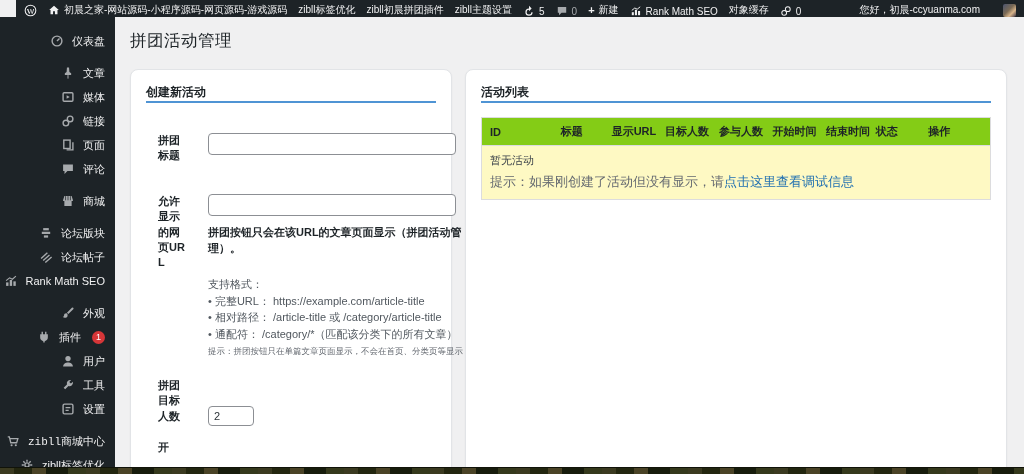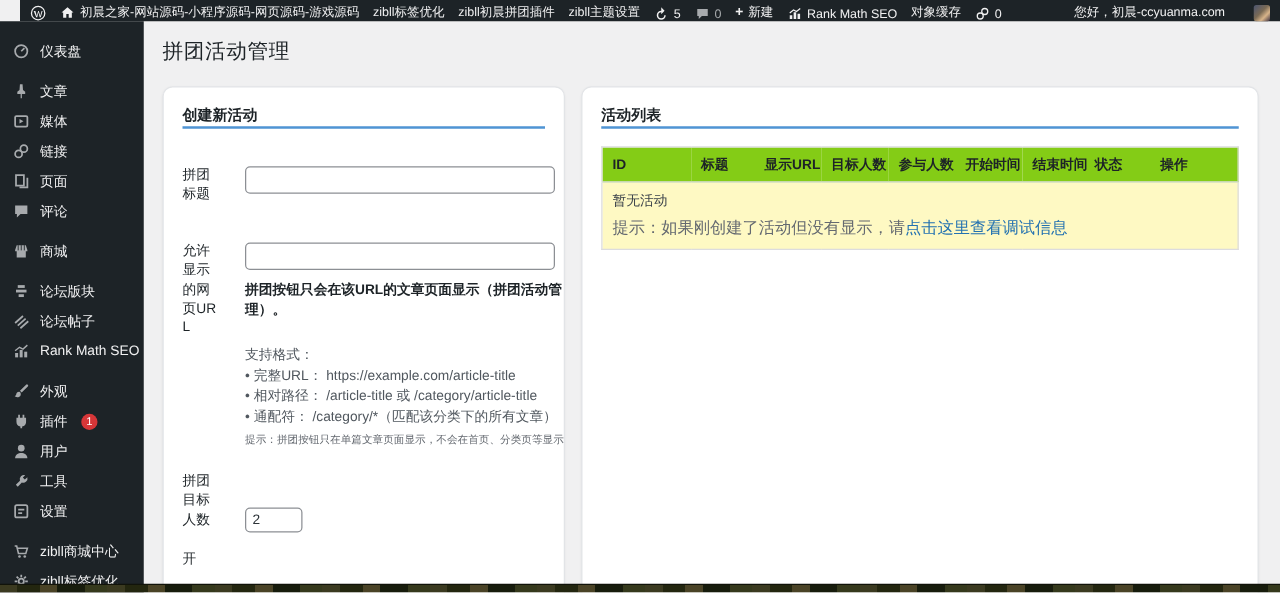--- a/index.html
+++ b/index.html
@@ -13,42 +13,42 @@
   .abi svg { display:block; }
   .ab-count-muted { color:#a7aaad; }
   .ab-right { margin-left:auto; display:flex; align-items:center; gap:23px; }
   .avatar { width:13px; height:13px; border-radius:2px;
     background:linear-gradient(135deg,#4a5470 0%,#7a6a55 45%,#d8b48a 70%,#3a3040 100%); }
   .plus-glyph { font-size:11px; font-weight:bold; line-height:1; }
 
   
   .sidebar { position:absolute; top:17px; left:0; bottom:0; width:115px; background:#1d2327; z-index:10; padding-top:12px; }
   .mi { display:flex; align-items:center; gap:8px; height:24px; padding:0 10px; color:#f0f0f1;
-    font-size:11px; cursor:pointer; white-space:nowrap; }
+    font-size:11px; cursor:pointer; white-space:nowrap;justify-content:flex-end; }
   .mi .ico { width:14px; height:14px; flex:0 0 14px; display:flex; align-items:center; justify-content:center; }
-  .mi.gap { margin-top:8px; }
+  .mi.gap { margin-top:8px;font-family:Liberation Mono, monospace; }
   .badge { background:#d63638; color:#fff; min-width:13px; height:13px; border-radius:50%;
     font-size:9px; display:inline-flex; align-items:center; justify-content:center; margin-left:3px; padding:0 2px; }
 
   
   .main { position:absolute; top:17px; left:115px; right:0; bottom:0; background:#f0f0f1;
     padding:13px 17px 0 15px; overflow:hidden; }
   h1.page-title { font-size:16.5px; font-weight:400; color:#1d2327; letter-spacing:.5px; }
   .panels { display:flex; gap:13px; margin-top:17px; align-items:flex-start; }
   .panel { background:#fff; border:1px solid #e2e4e7; border-radius:8px;
     box-shadow:0 1px 2px rgba(0,0,0,.05); padding:14px 15px; }
   .panel-create { width:322px; min-height:520px; }
   .panel-list { width:542px; min-height:420px; }
   .panel-title { font-size:12px; font-weight:bold; color:#1d2327; padding-bottom:0;
     border-bottom:2px solid #4f94d4; }
 
   
   .frow { display:flex; margin-top:30px; }
-  .flabel { width:30px; flex:0 0 30px; font-size:11px; font-weight:normal; color:#1d2327;
-    line-height:1.4; word-break:break-all; margin-right:20px; }
+  .flabel { width:30px; flex:0 0 30px; font-size:11px; font-weight:bold; color:#1d2327;
+    line-height:1.4; word-break:break-all; margin-right:20px;margin-left:12px; }
   .fctrl { flex:1; min-width:0; }
   input.txt { width:248px; height:22px; border:1px solid #8c8f94; border-radius:4px;
     background:#fff; font-size:11px; padding:0 6px; color:#2c3338; outline:none; }
   input.num { width:46px; height:20px; border:1px solid #8c8f94; border-radius:4px;
     background:#fff; font-size:11px; padding:0 5px; color:#2c3338; outline:none; }
   .desc-bold { margin-top:9px; font-size:11px; font-weight:bold; color:#1d2327; line-height:1.45; width:258px; }
   .desc-line { margin-top:20px; font-size:11px; color:#50575e; line-height:1.45; }
   .desc-item { font-size:11px; color:#50575e; line-height:1.5; white-space:nowrap; }
   .desc-hint { margin-top:4px; font-size:8.5px; color:#646970; white-space:nowrap; }
   .mid-align { margin-top:28px; }

